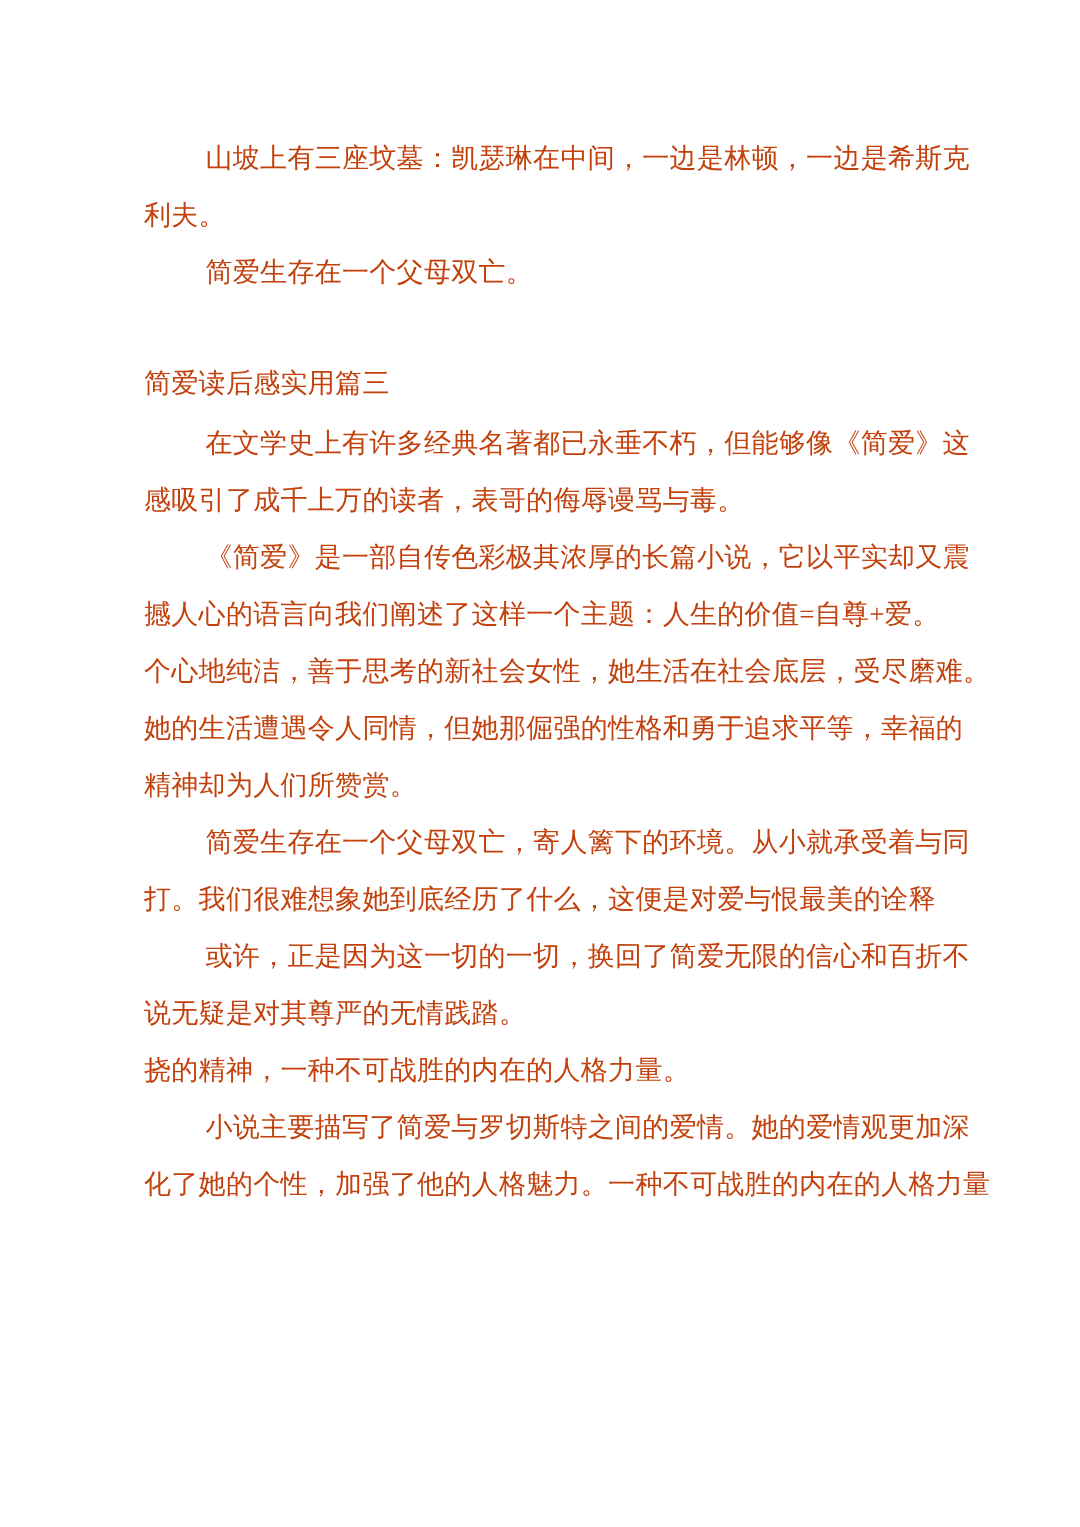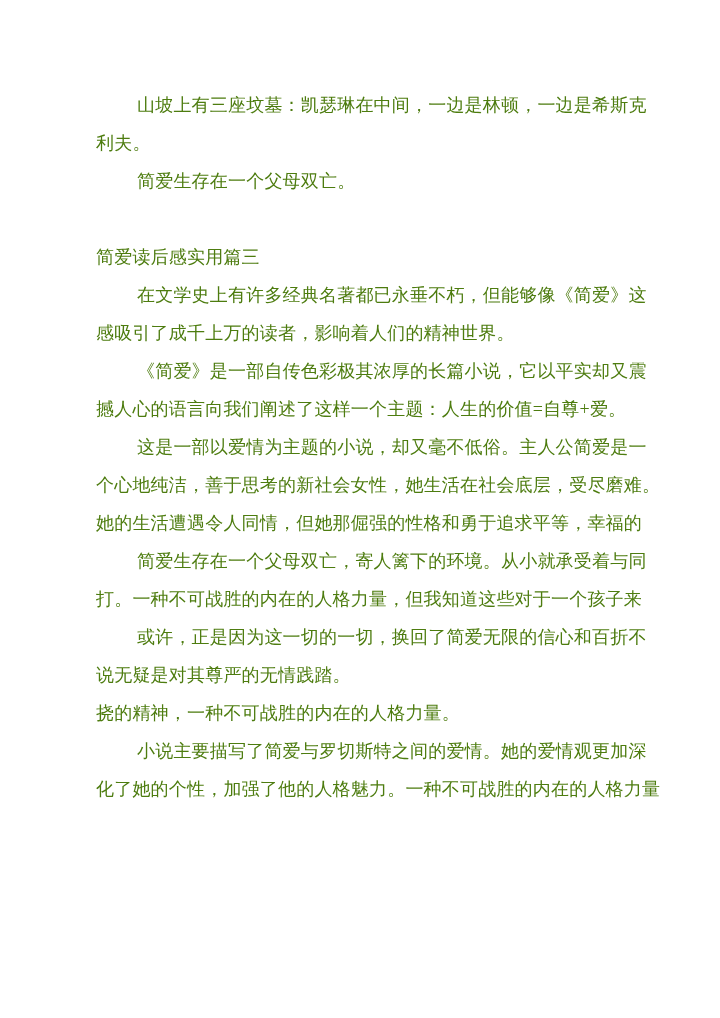--- a/index.html
+++ b/index.html
@@ -31,37 +31,38 @@
   }
   .text-line {
     height: 38px;
     white-space: nowrap;
   }
   .text-line.indent {
     text-indent: 41px;
   }
   .text-line.gap-before {
     margin-top: 38px;
+    font-family: Liberation Mono, monospace;
   }
 </style>
 </head>
 <body>
 
-<div class="doc-page" id="doc-page" style="background: rgb(255, 255, 255); color: #4d7c0f;">
+<div class="doc-page" id="doc-page" style="background: rgb(255, 255, 255); color: #c2410c;">
     <div class="text-line indent">山坡上有三座坟墓：凯瑟琳在中间，一边是林顿，一边是希斯克</div>
     <div class="text-line">利夫。</div>
     <div class="text-line indent">简爱生存在一个父母双亡。</div>
     <div class="text-line gap-before">简爱读后感实用篇三</div>
     <div class="text-line indent">在文学史上有许多经典名著都已永垂不朽，但能够像《简爱》这</div>
-    <div class="text-line">感吸引了成千上万的读者，影响着人们的精神世界。</div>
+    <div class="text-line">感吸引了成千上万的读者，表哥的侮辱谩骂与毒。</div>
     <div class="text-line indent">《简爱》是一部自传色彩极其浓厚的长篇小说，它以平实却又震</div>
     <div class="text-line">撼人心的语言向我们阐述了这样一个主题：人生的价值=自尊+爱。</div>
-    <div class="text-line indent">这是一部以爱情为主题的小说，却又毫不低俗。主人公简爱是一</div>
     <div class="text-line">个心地纯洁，善于思考的新社会女性，她生活在社会底层，受尽磨难。</div>
     <div class="text-line">她的生活遭遇令人同情，但她那倔强的性格和勇于追求平等，幸福的</div>
+    <div class="text-line">精神却为人们所赞赏。</div>
     <div class="text-line indent">简爱生存在一个父母双亡，寄人篱下的环境。从小就承受着与同</div>
-    <div class="text-line">打。一种不可战胜的内在的人格力量，但我知道这些对于一个孩子来</div>
+    <div class="text-line">打。我们很难想象她到底经历了什么，这便是对爱与恨最美的诠释</div>
     <div class="text-line indent">或许，正是因为这一切的一切，换回了简爱无限的信心和百折不</div>
     <div class="text-line">说无疑是对其尊严的无情践踏。</div>
     <div class="text-line">挠的精神，一种不可战胜的内在的人格力量。</div>
     <div class="text-line indent">小说主要描写了简爱与罗切斯特之间的爱情。她的爱情观更加深</div>
     <div class="text-line">化了她的个性，加强了他的人格魅力。一种不可战胜的内在的人格力量</div>
   </div>
 
 </body></html>

